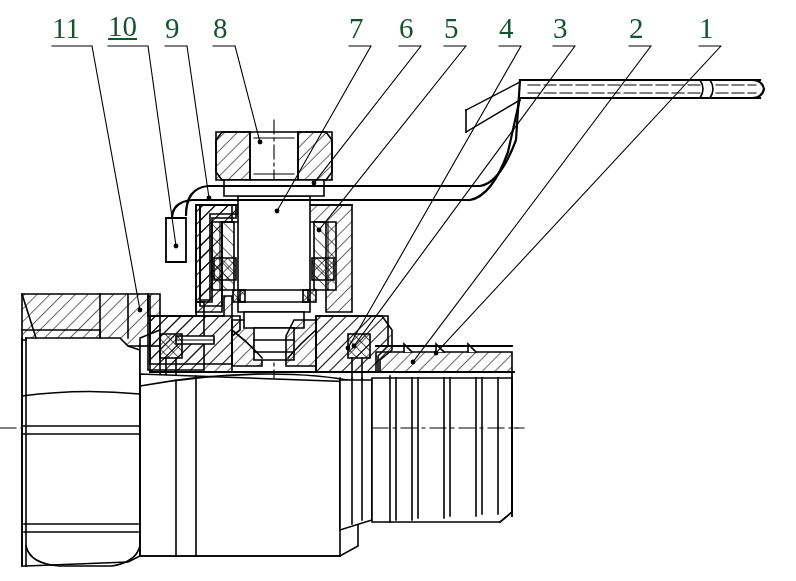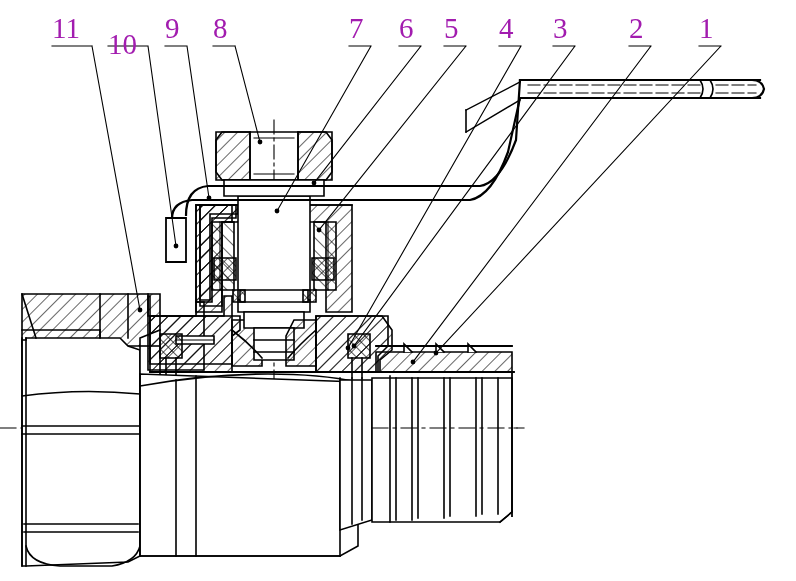--- a/index.html
+++ b/index.html
@@ -9,21 +9,21 @@
     background:#ffffff;
     font-family:"Liberation Serif", serif;
     overflow:hidden;
   }
   #drawing{position:absolute;left:0;top:0;width:796px;height:581px;}
   .lbl{
     position:absolute;
     font-family:"Liberation Serif", serif;
     font-size:29px;
     line-height:1;
-    color:#a21caf;
+    color:#14532d;
     white-space:nowrap;
   }
 </style>
 </head>
 <body>
 
 <div id="page">
 
   <svg id="drawing" viewBox="0 0 796 581">
     <defs>
@@ -246,21 +246,21 @@
         <circle cx="348" cy="348" r="2.4"></circle>
         <circle cx="354" cy="346" r="2.4"></circle>
         <circle cx="413" cy="362" r="2.4"></circle>
         <circle cx="436" cy="353" r="2.4"></circle>
       </g>
 
     </g>
   </svg>
 
   <div class="lbl" style="left:52px;top:14px;">11</div>
-  <div class="lbl" style="left:108px;top:30px;">10</div>
+  <div class="lbl" style="left:108px;top:12px;text-decoration:underline;">10</div>
   <div class="lbl" style="left:165px;top:14px;">9</div>
   <div class="lbl" style="left:213px;top:14px;">8</div>
   <div class="lbl" style="left:349px;top:14px;">7</div>
   <div class="lbl" style="left:399px;top:14px;">6</div>
   <div class="lbl" style="left:444px;top:14px;">5</div>
   <div class="lbl" style="left:499px;top:14px;">4</div>
   <div class="lbl" style="left:553px;top:14px;">3</div>
   <div class="lbl" style="left:629px;top:14px;">2</div>
   <div class="lbl" style="left:699px;top:14px;">1</div>
 

